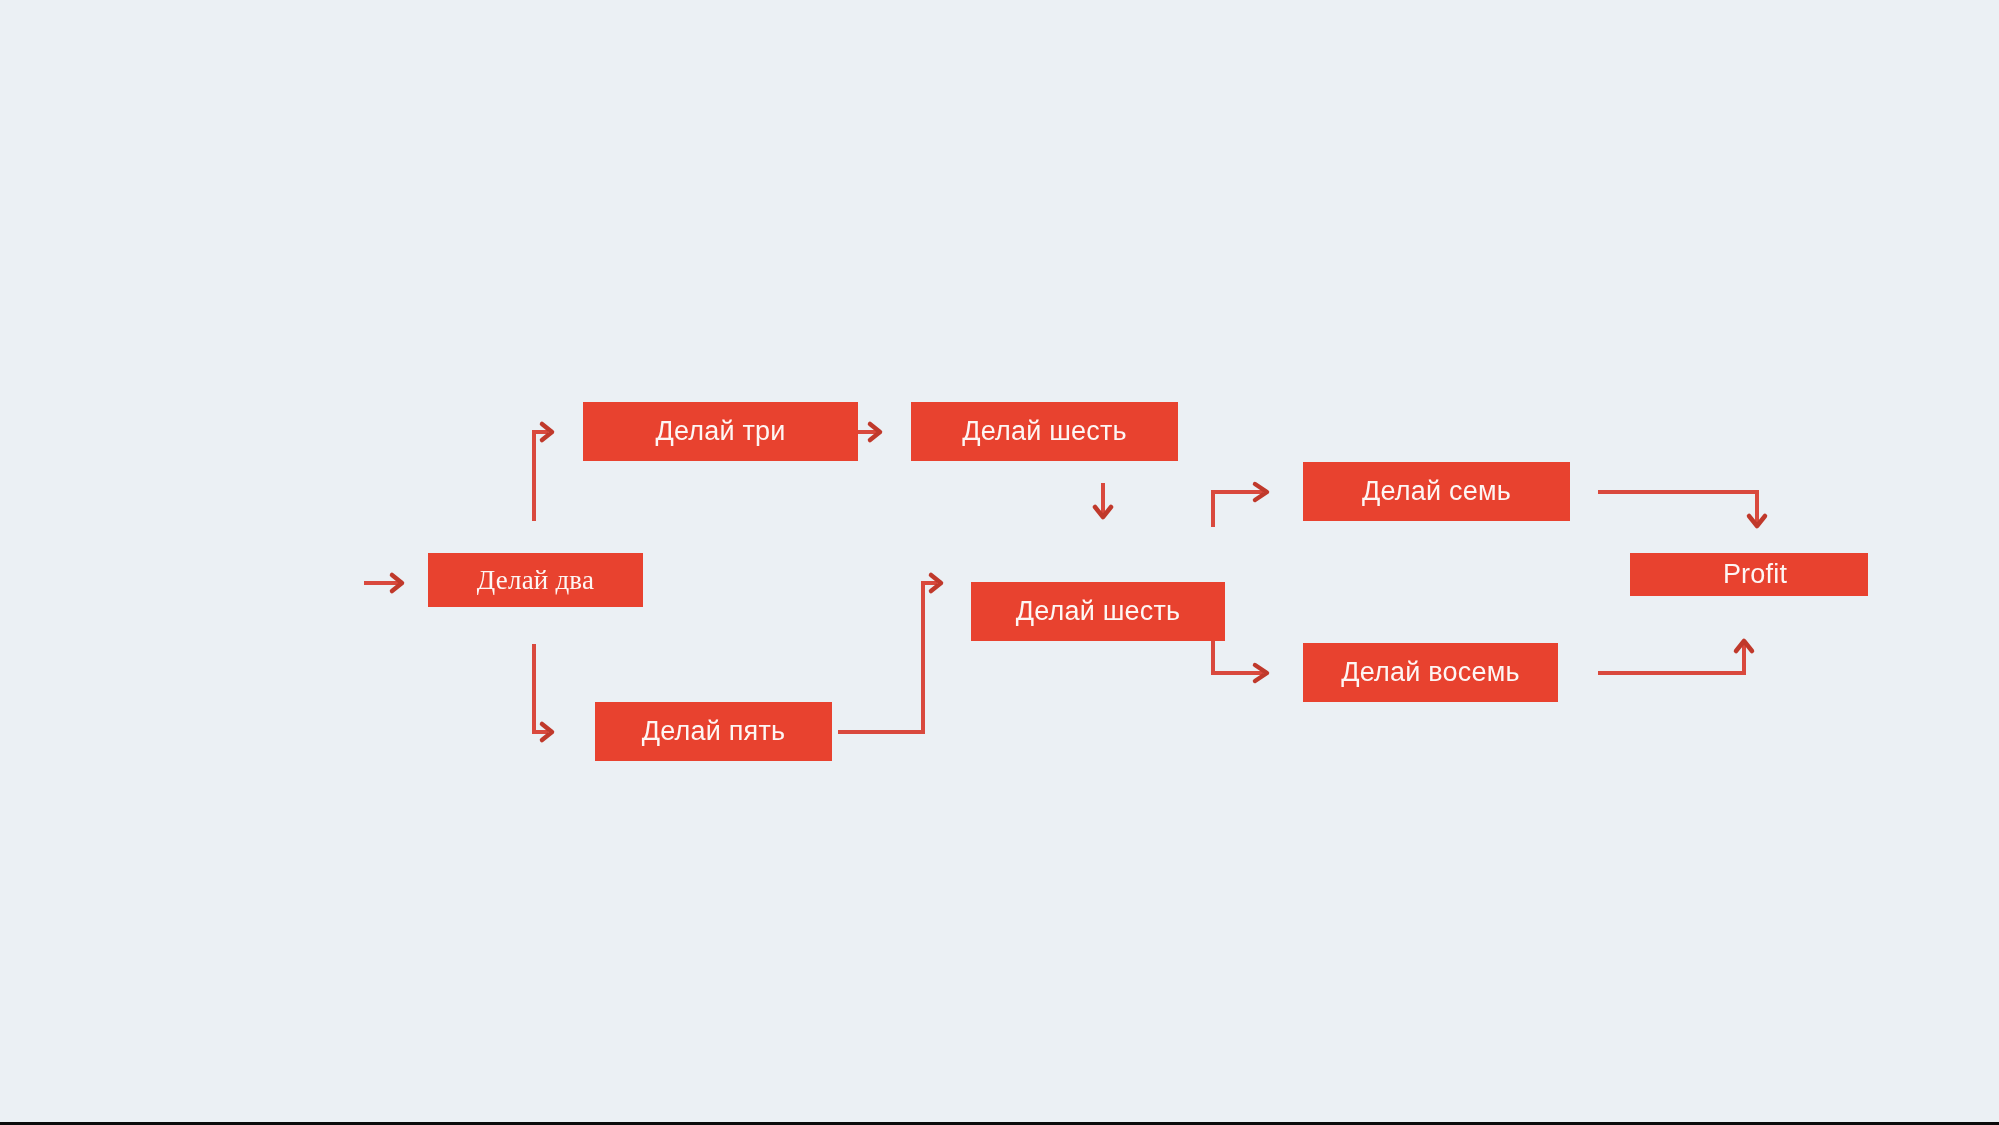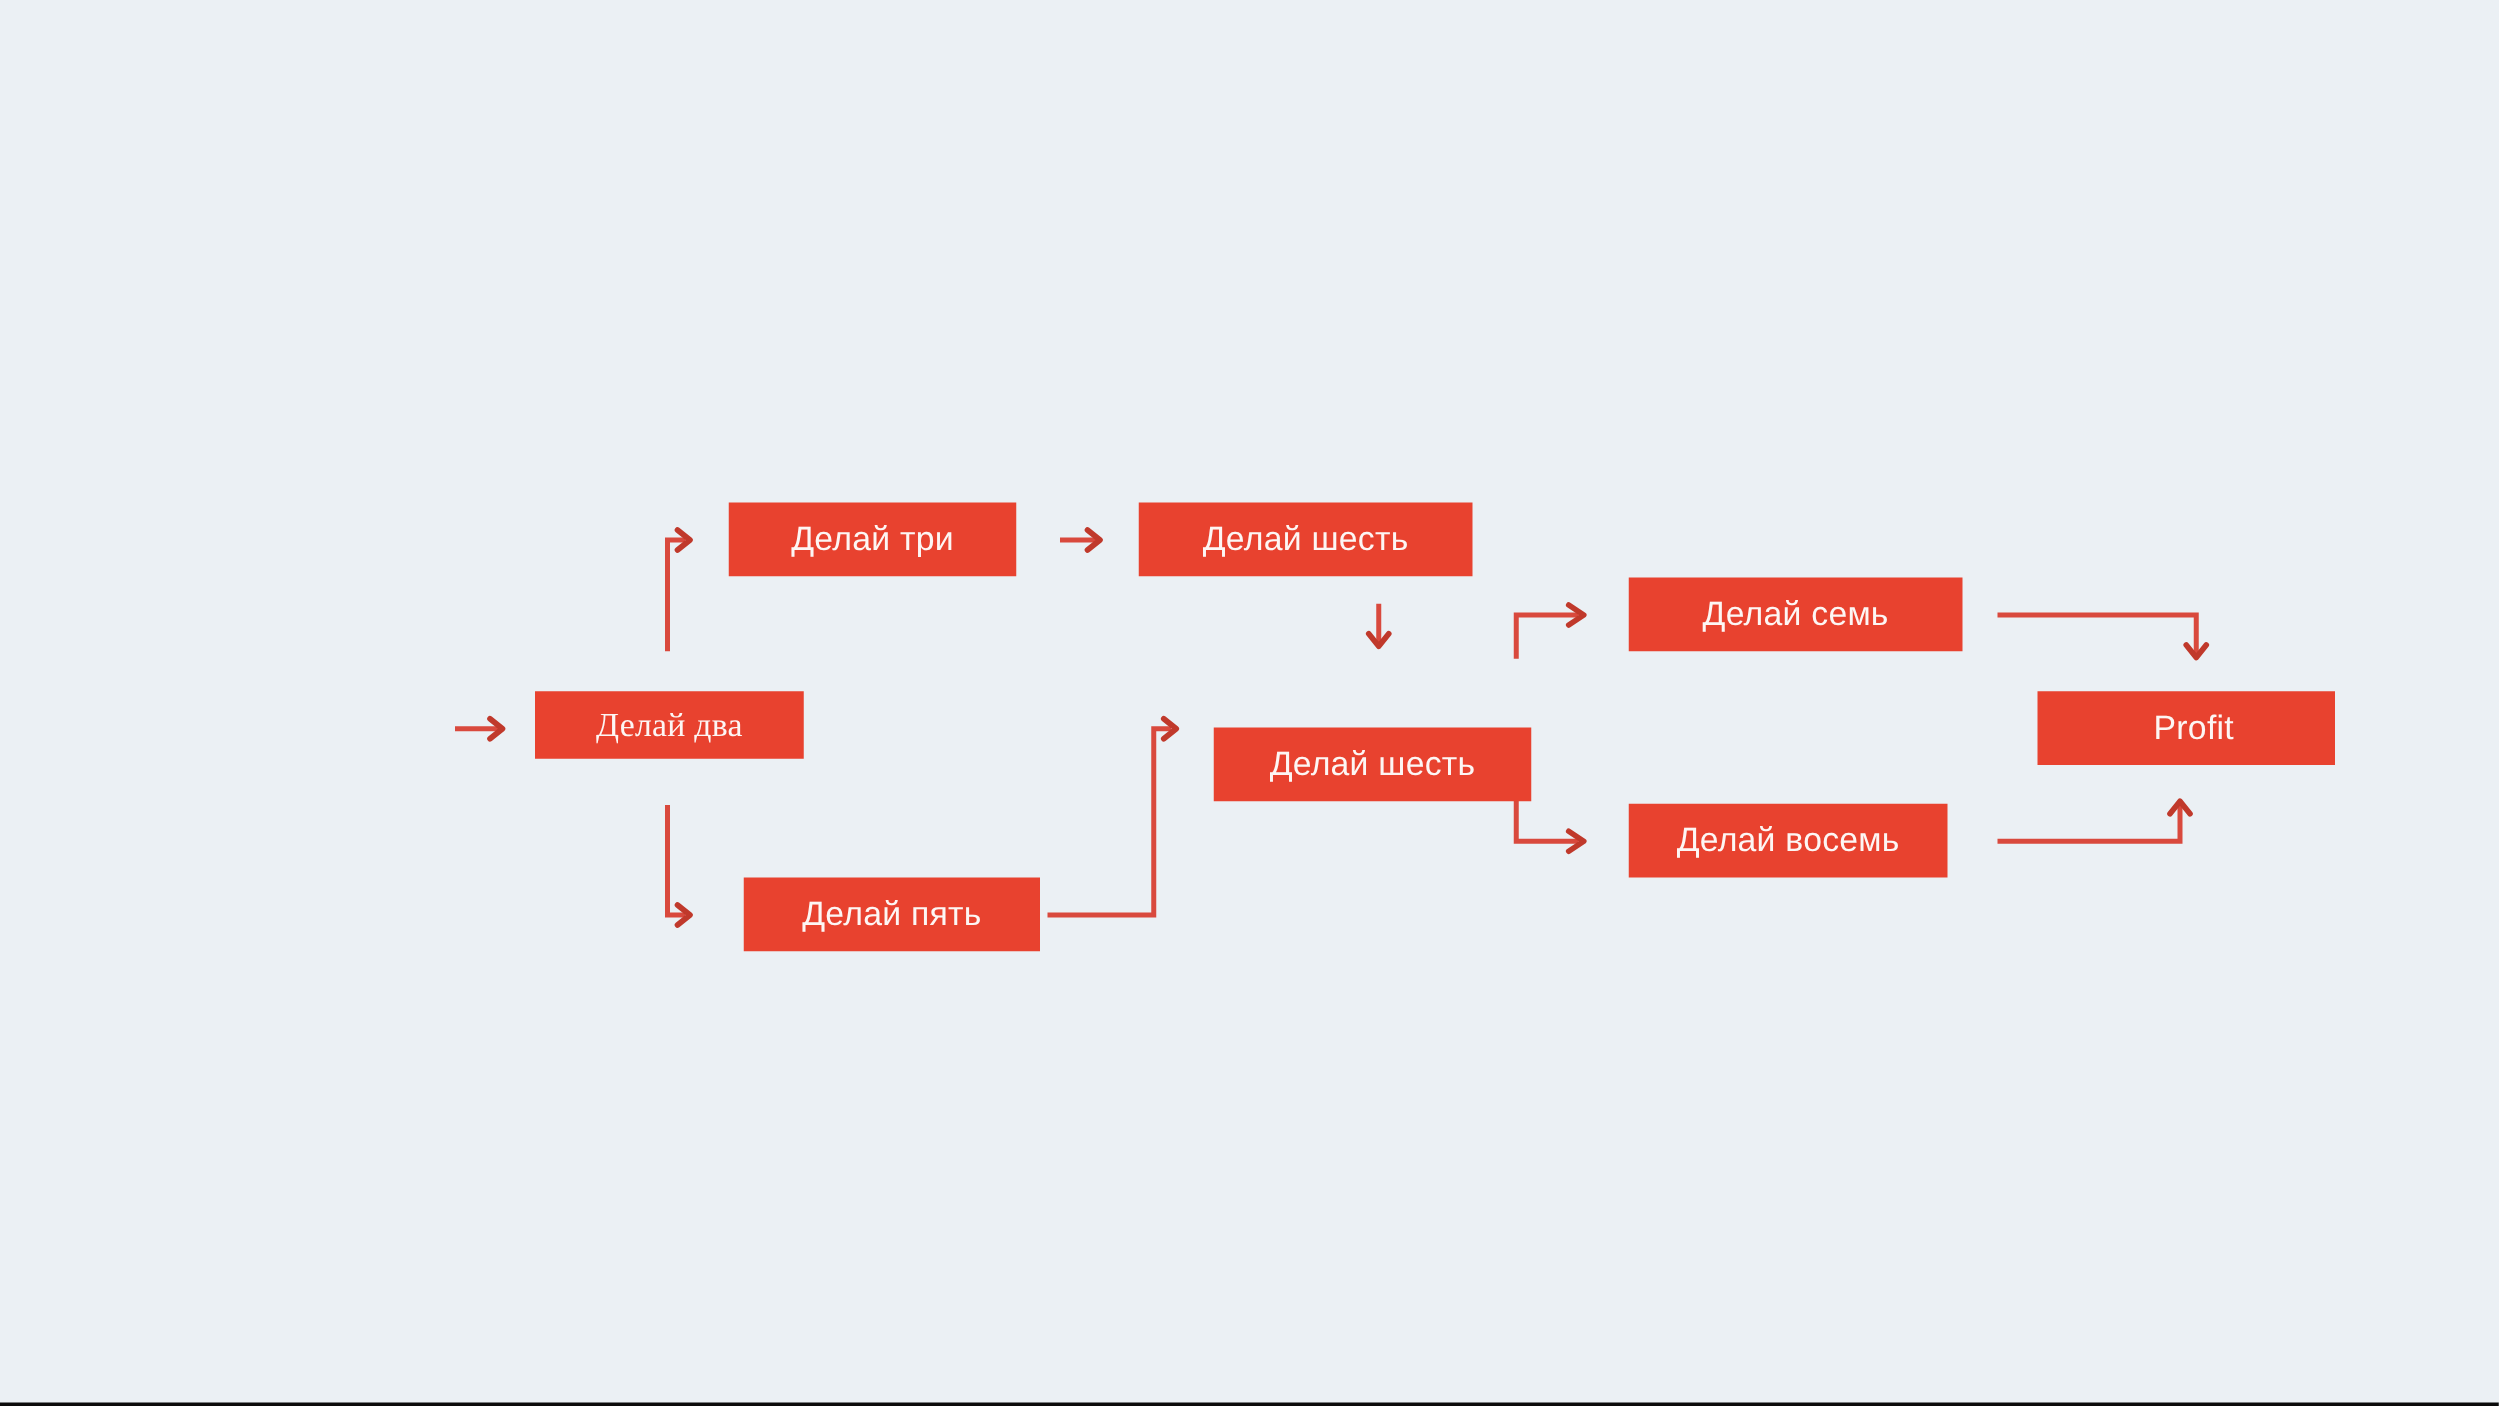--- a/index.html
+++ b/index.html
@@ -124,21 +124,21 @@
       <path class="edge-head" d="M 1736 651 L 1744 641 L 1752 651"></path>
     </g>
 
   </svg>
 
 
   <div class="node" style="left:428px; top:553px; width:215px; height:54px;font-family:Liberation Serif, serif;">
     <span>Делай два</span>
   </div>
 
-  <div class="node" style="left:583px; top:402px; width:230px; height:59px;text-align:right;">
+  <div class="node" style="left:583px; top:402px; width:275px; height:59px;text-align:right;">
     <span>Делай три</span>
   </div>
 
   <div class="node" style="left:911px; top:402px; width:267px; height:59px;">
     <span>Делай шесть</span>
   </div>
 
   <div class="node" style="left:583px; top:702px; width:237px; height:59px;margin-left:12px;">
     <span>Делай пять</span>
   </div>
@@ -148,19 +148,19 @@
   </div>
 
   <div class="node" style="left:1303px; top:462px; width:267px; height:59px;">
     <span>Делай семь</span>
   </div>
 
   <div class="node" style="left:1303px; top:643px; width:255px; height:59px;">
     <span>Делай восемь</span>
   </div>
 
-  <div class="node" style="left:1630px; top:553px; width:238px; height:59px;padding-left:12px;">
+  <div class="node" style="left:1630px; top:553px; width:238px; height:43px;padding-left:12px;">
     <span>Profit</span>
   </div>
 
   <div class="bottom-edge"></div>
 
 </div>
 
 </body></html>

